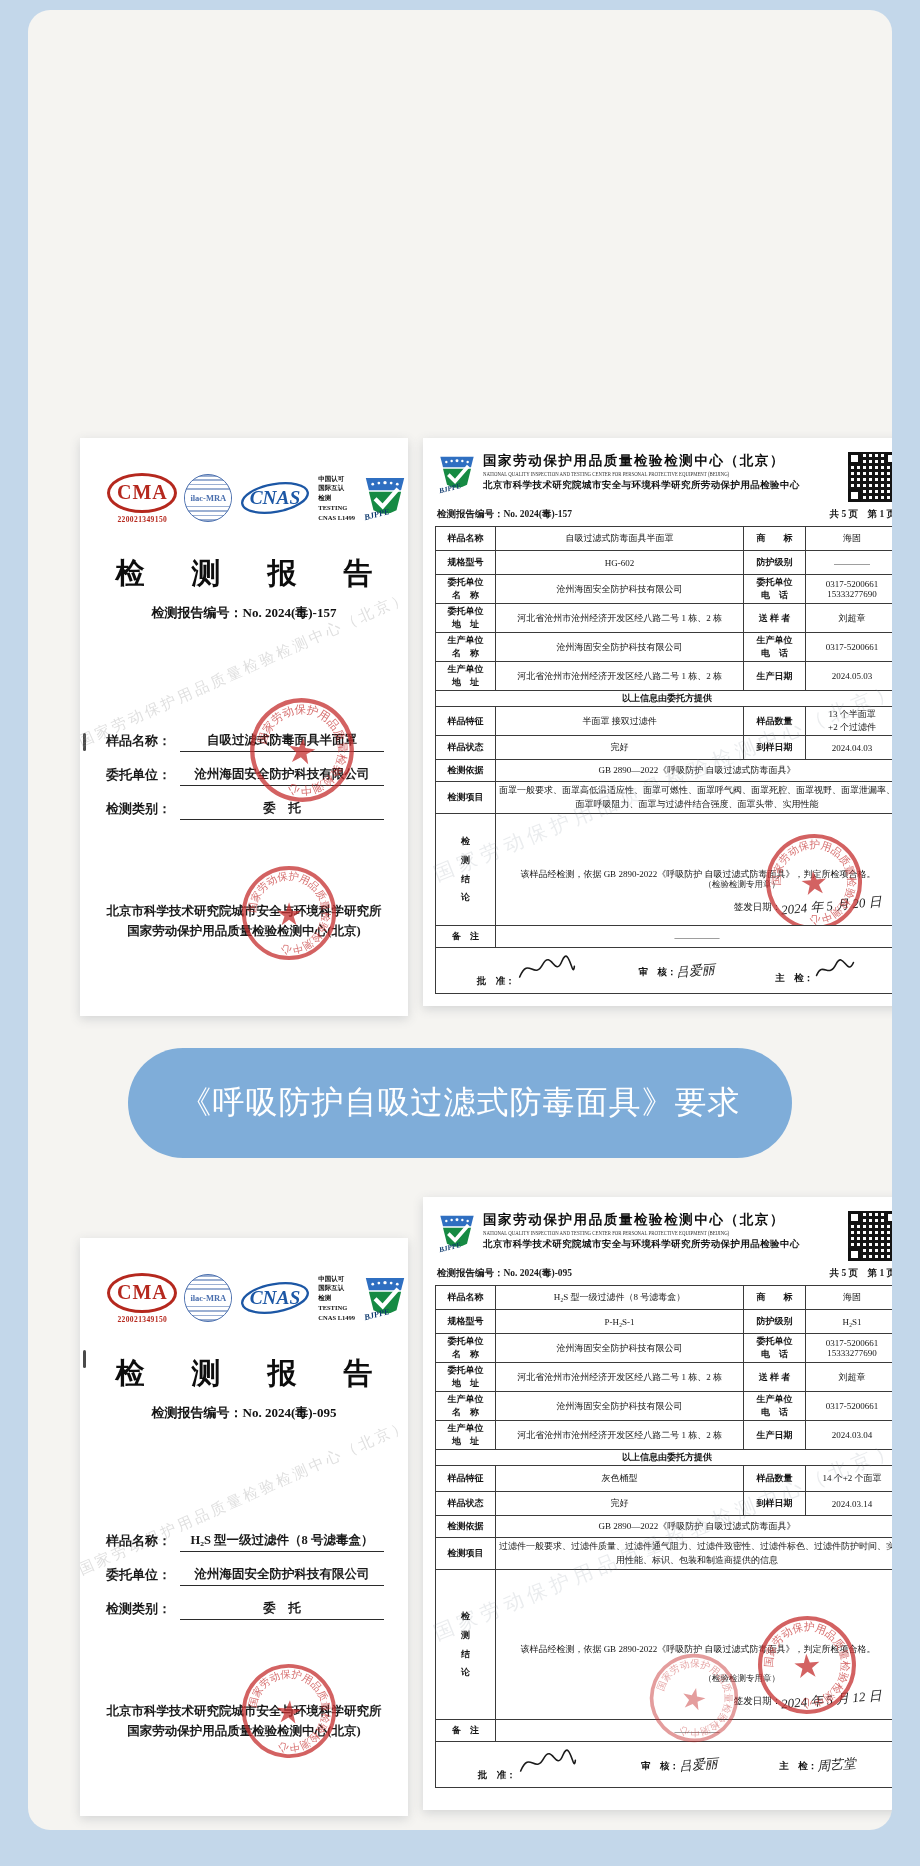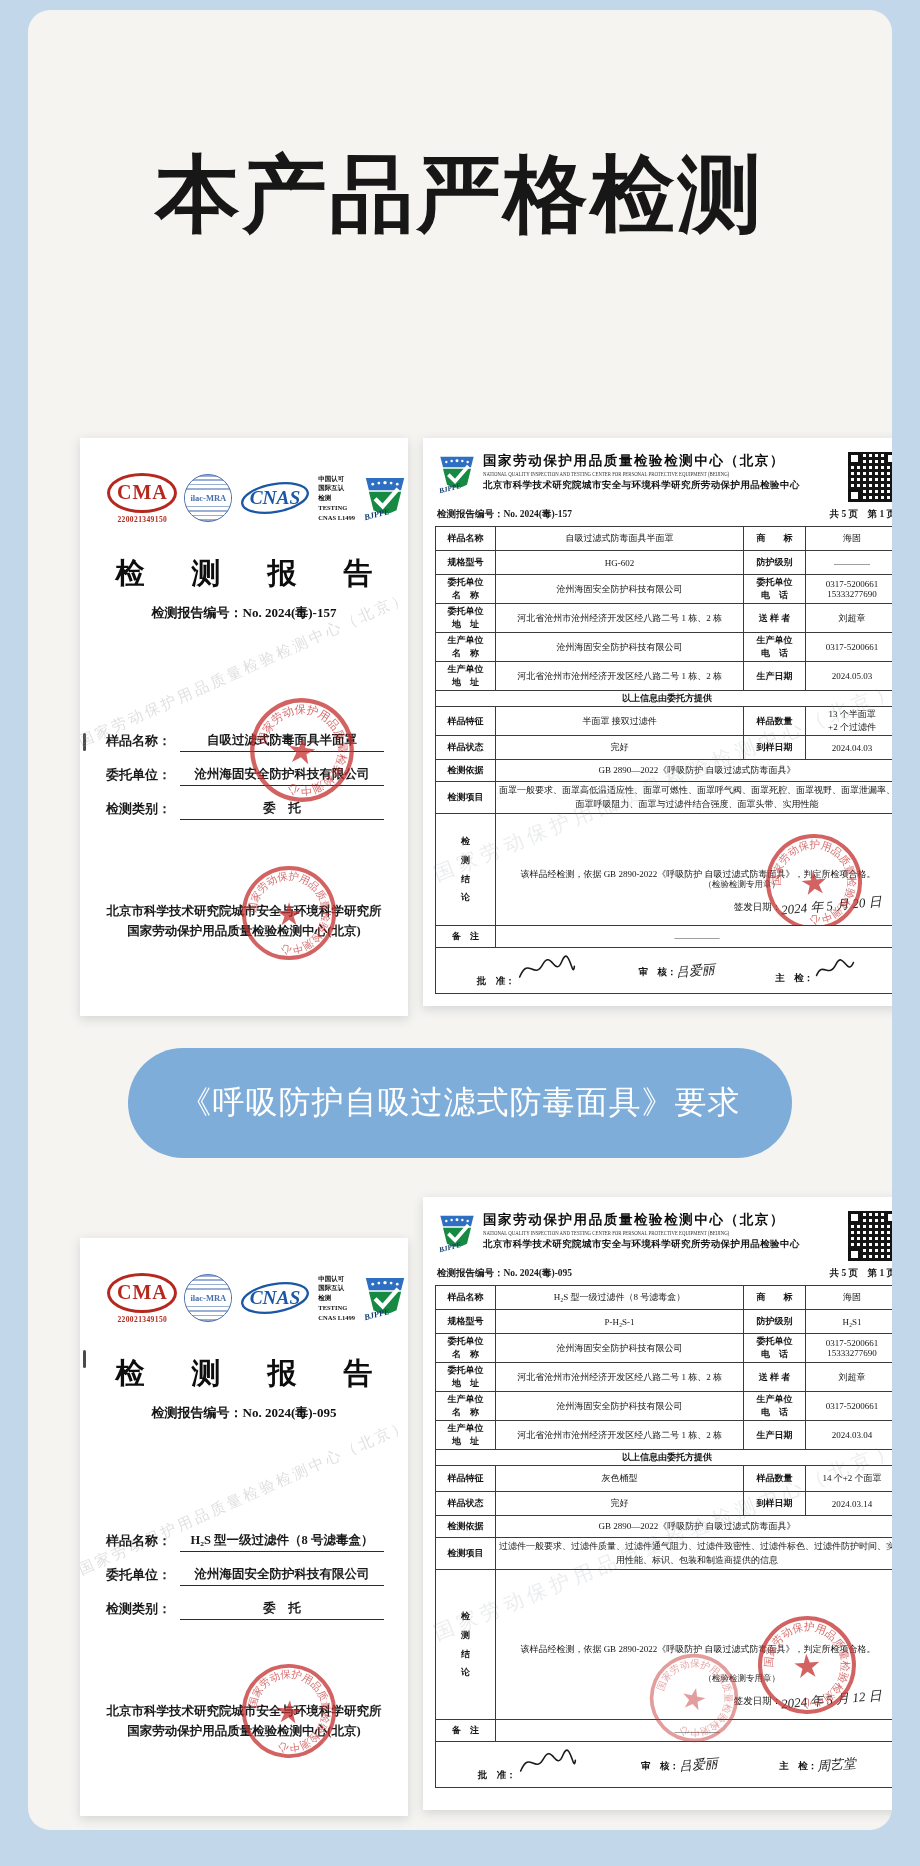--- a/index.html
+++ b/index.html
@@ -89,21 +89,20 @@
   .banner{position:absolute;left:100px;top:1038px;width:664px;height:110px;border-radius:55px;background:#7fadd9;
     display:flex;flex-direction:column;align-items:center;justify-content:center;color:#fff;
     font-size:32px;line-height:1.55;letter-spacing:1px;}
 </style>
 </head>
 <body>
 
 <div class="canvas">
  <div class="panel">
 
-  <div class="h1">本产品严格检测</div>
 
   <section class="page cover doc" style="left:52px;top:428px;">
     <div class="staple" style="top:295px;"></div>
     <div class="cover-wm">国家劳动保护用品质量检验检测中心（北京）</div>
     <div class="logo-row">
       <div class="cma">
         <div class="cma-oval">
               <span>CMA</span>
             </div>
         <div class="cma-num">220021349150</div>

